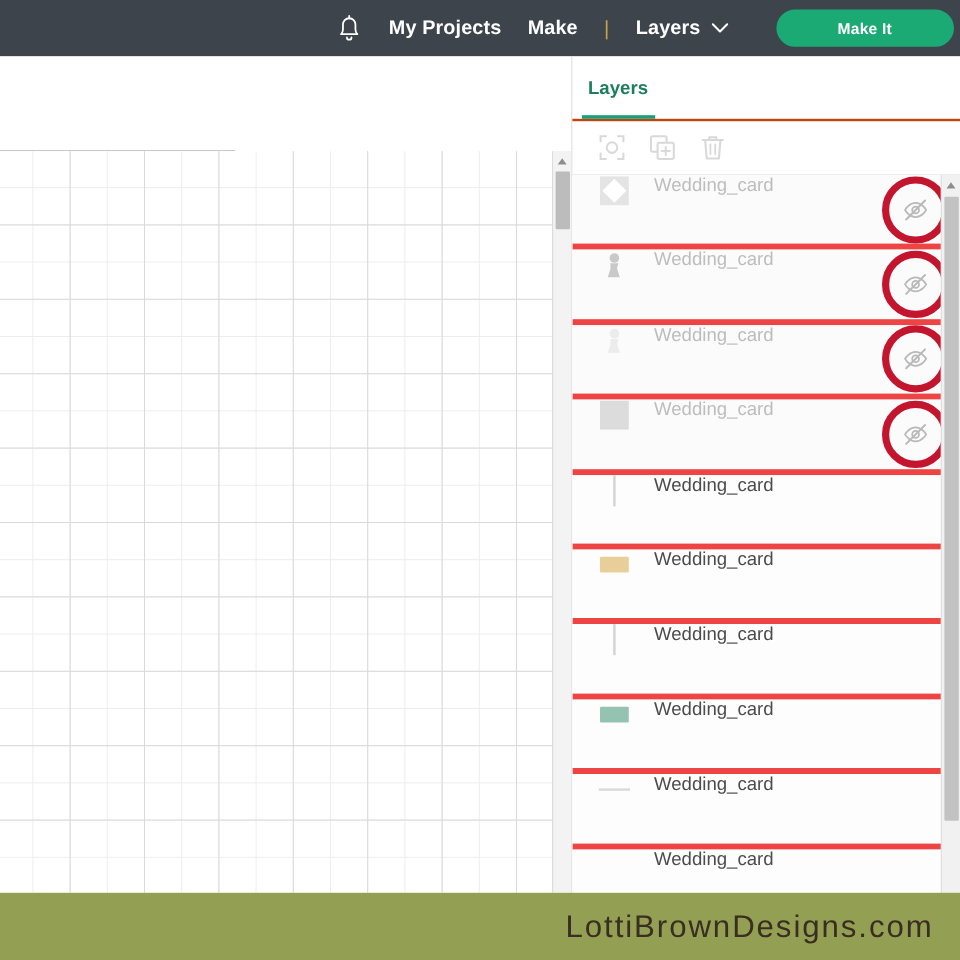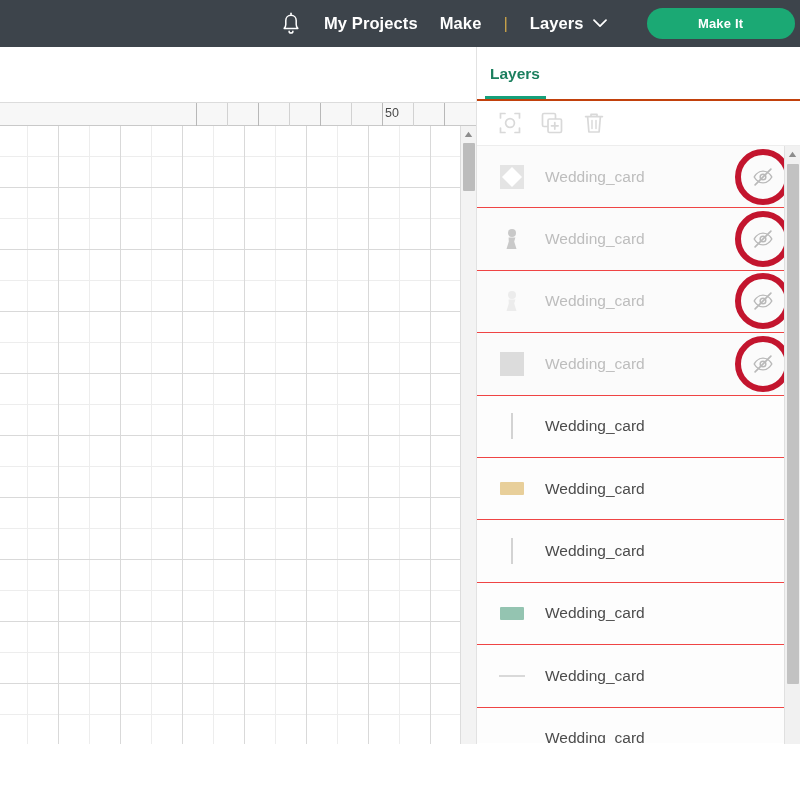--- a/index.html
+++ b/index.html
@@ -106,22 +106,22 @@
   .tools {
     height: 45px; display: flex; align-items: center; gap: 20px;
     padding-left: 22px; border-bottom: 1px solid #ededed;
   }
   .tool-icon { width: 22px; height: 22px; display: block; opacity: .22; }
 
   .layer-list {
     position: relative; height: 597px; overflow: hidden; background: #fdfdfd;
   }
   .layer-row {
-    position: relative; height: 62.4px; display: flex; align-items: center;
-    border-bottom: 1px solid #ef4444; padding-left: 22px;
+    position: relative; height: 62.4px; display: flex; align-items: flex-start;
+    border-bottom: 5px solid #ef4444; padding-left: 22px;
     background: #fdfdfd;
   }
   .layer-row.hidden-layer { background: #fbfbfb; }
   .thumb-box {
     width: 26px; height: 26px; flex: 0 0 26px;
     display: flex; align-items: center; justify-content: center;
   }
   .layer-name {
     margin-left: 20px; font-size: 15.5px; color: #4c4c4c; white-space: nowrap;
   }
@@ -201,32 +201,20 @@
       </span>
 
       <button class="make-it-btn">
         <span>Make It</span>
       </button>
     </div>
   </div>
 
   <div class="canvas-area">
     <div class="ruler-left-block"></div>
-    <div class="ruler-h">
-      <div class="ruler-tickline ruler-major" style="left:196px;"></div>
-      <div class="ruler-tickline" style="left:227px;"></div>
-      <div class="ruler-tickline ruler-major" style="left:258px;"></div>
-      <div class="ruler-tickline" style="left:289px;"></div>
-      <div class="ruler-tickline ruler-major" style="left:320px;"></div>
-      <div class="ruler-tickline" style="left:351px;"></div>
-      <div class="ruler-tickline ruler-major" style="left:382px;"></div>
-      <div class="ruler-tickline" style="left:413px;"></div>
-      <div class="ruler-tickline ruler-major" style="left:444px;"></div>
-      <span class="ruler-label">50</span>
-    </div>
 
     <div class="grid"></div>
 
     <div class="canvas-scrollbar">
       <div class="canvas-scroll-up">
         <svg width="9" height="7" viewBox="0 0 9 7" aria-hidden="true">
           <path d="M4.5 0.8 L8.2 6 L0.8 6 Z" fill="#8d8d8d"></path>
         </svg>
       </div>
       <div class="canvas-scroll-thumb"></div>
@@ -371,14 +359,17 @@
       <div class="panel-scroll-up">
         <svg width="9" height="7" viewBox="0 0 9 7" aria-hidden="true">
           <path d="M4.5 0.8 L8.2 6 L0.8 6 Z" fill="#8d8d8d"></path>
         </svg>
       </div>
       <div class="panel-scroll-thumb"></div>
     </div>
   </div>
 
 
+  <div class="footer">
+    <span>LottiBrownDesigns.com</span>
+  </div>
 
 </div>
 
 </body></html>

